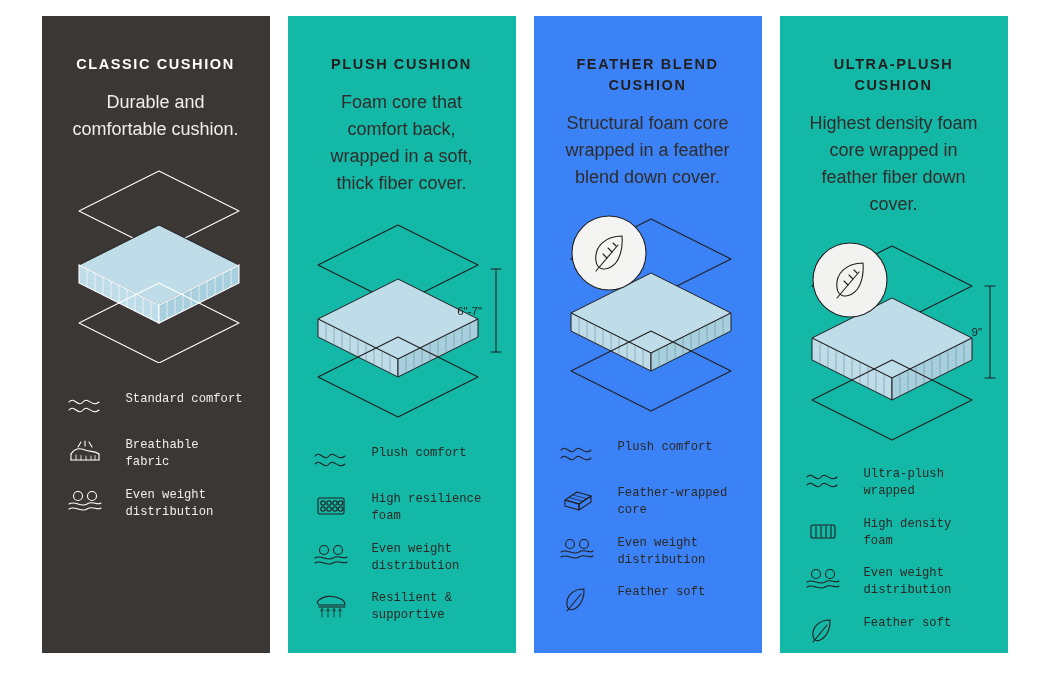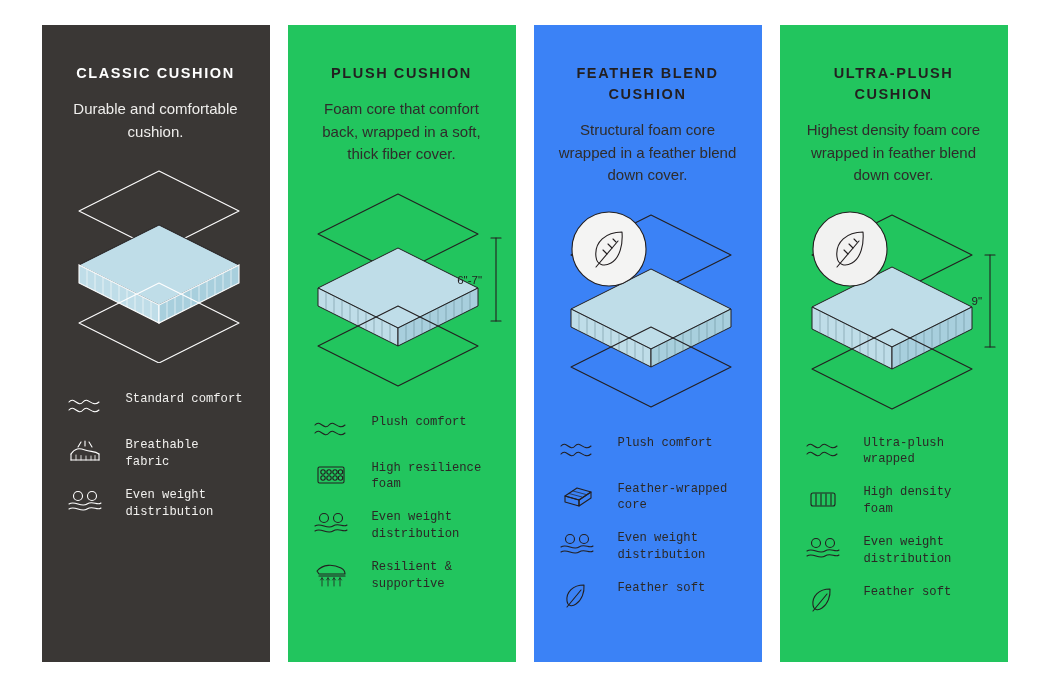--- a/index.html
+++ b/index.html
@@ -14,30 +14,30 @@
     overflow: hidden;
   }
   .board {
     position: relative;
     width: 1049px;
     height: 700px;
     display: flex;
     justify-content: center;
     align-items: flex-start;
     gap: 18px;
-    padding-top: 25px;
+    padding-top: 16px;
     box-sizing: border-box;
   }
   .card {
     width: 228px;
     height: 637px;
     box-sizing: border-box;
     position: relative;
     padding: 26px 22px 0 22px;
-    background: #22c55e;
+    background: #14b8a6;
   }
   .card.dark {
     background: #3a3735;
   }
   .card.light-alt {
     background: #3b82f6;
   }
   .card-title {
     font-size: 14.5px;
     font-weight: bold;
@@ -45,21 +45,21 @@
     text-align: center;
     color: #231f20;
     line-height: 1.45;
     margin: 12px 0 0 0;
     text-transform: uppercase;
   }
   .card.dark .card-title {
     color: #ffffff;
   }
   .card-desc {
-    font-size: 15px;
+    font-size: 18px;
     line-height: 1.5;
     text-align: center;
     color: #2f2c2b;
     margin: 14px 2px 0 2px;
   }
   .card.dark .card-desc {
     color: #efeeec;
   }
   .art {
     position: relative;
@@ -424,21 +424,21 @@
             </g>
           </svg>
         </span>
         <span class="feature-label">Feather soft</span>
       </div>
     </div>
   </div>
 
   <div class="card">
     <div class="card-title">ULTRA-PLUSH CUSHION</div>
-    <div class="card-desc">Highest density foam core wrapped in feather blend down cover.</div>
+    <div class="card-desc">Highest density foam core wrapped in feather fiber down cover.</div>
 
     <div class="art">
       <svg width="200" height="215" viewBox="0 0 200 215">
         <g class="stroke">
           <path d="M90 18 L170 58 L90 98 L10 58 Z"></path>
         </g>
         <g>
           <path d="M90 70 L170 110 L90 150 L10 110 Z" fill="#bfdde8" stroke="#231f20" stroke-width="1"></path>
           <path d="M10 110 L10 132 L90 172 L90 150 Z" fill="#bfdde8" stroke="#231f20" stroke-width="1"></path>
           <path d="M170 110 L170 132 L90 172 L90 150 Z" fill="#a8cfdd" stroke="#231f20" stroke-width="1"></path>

